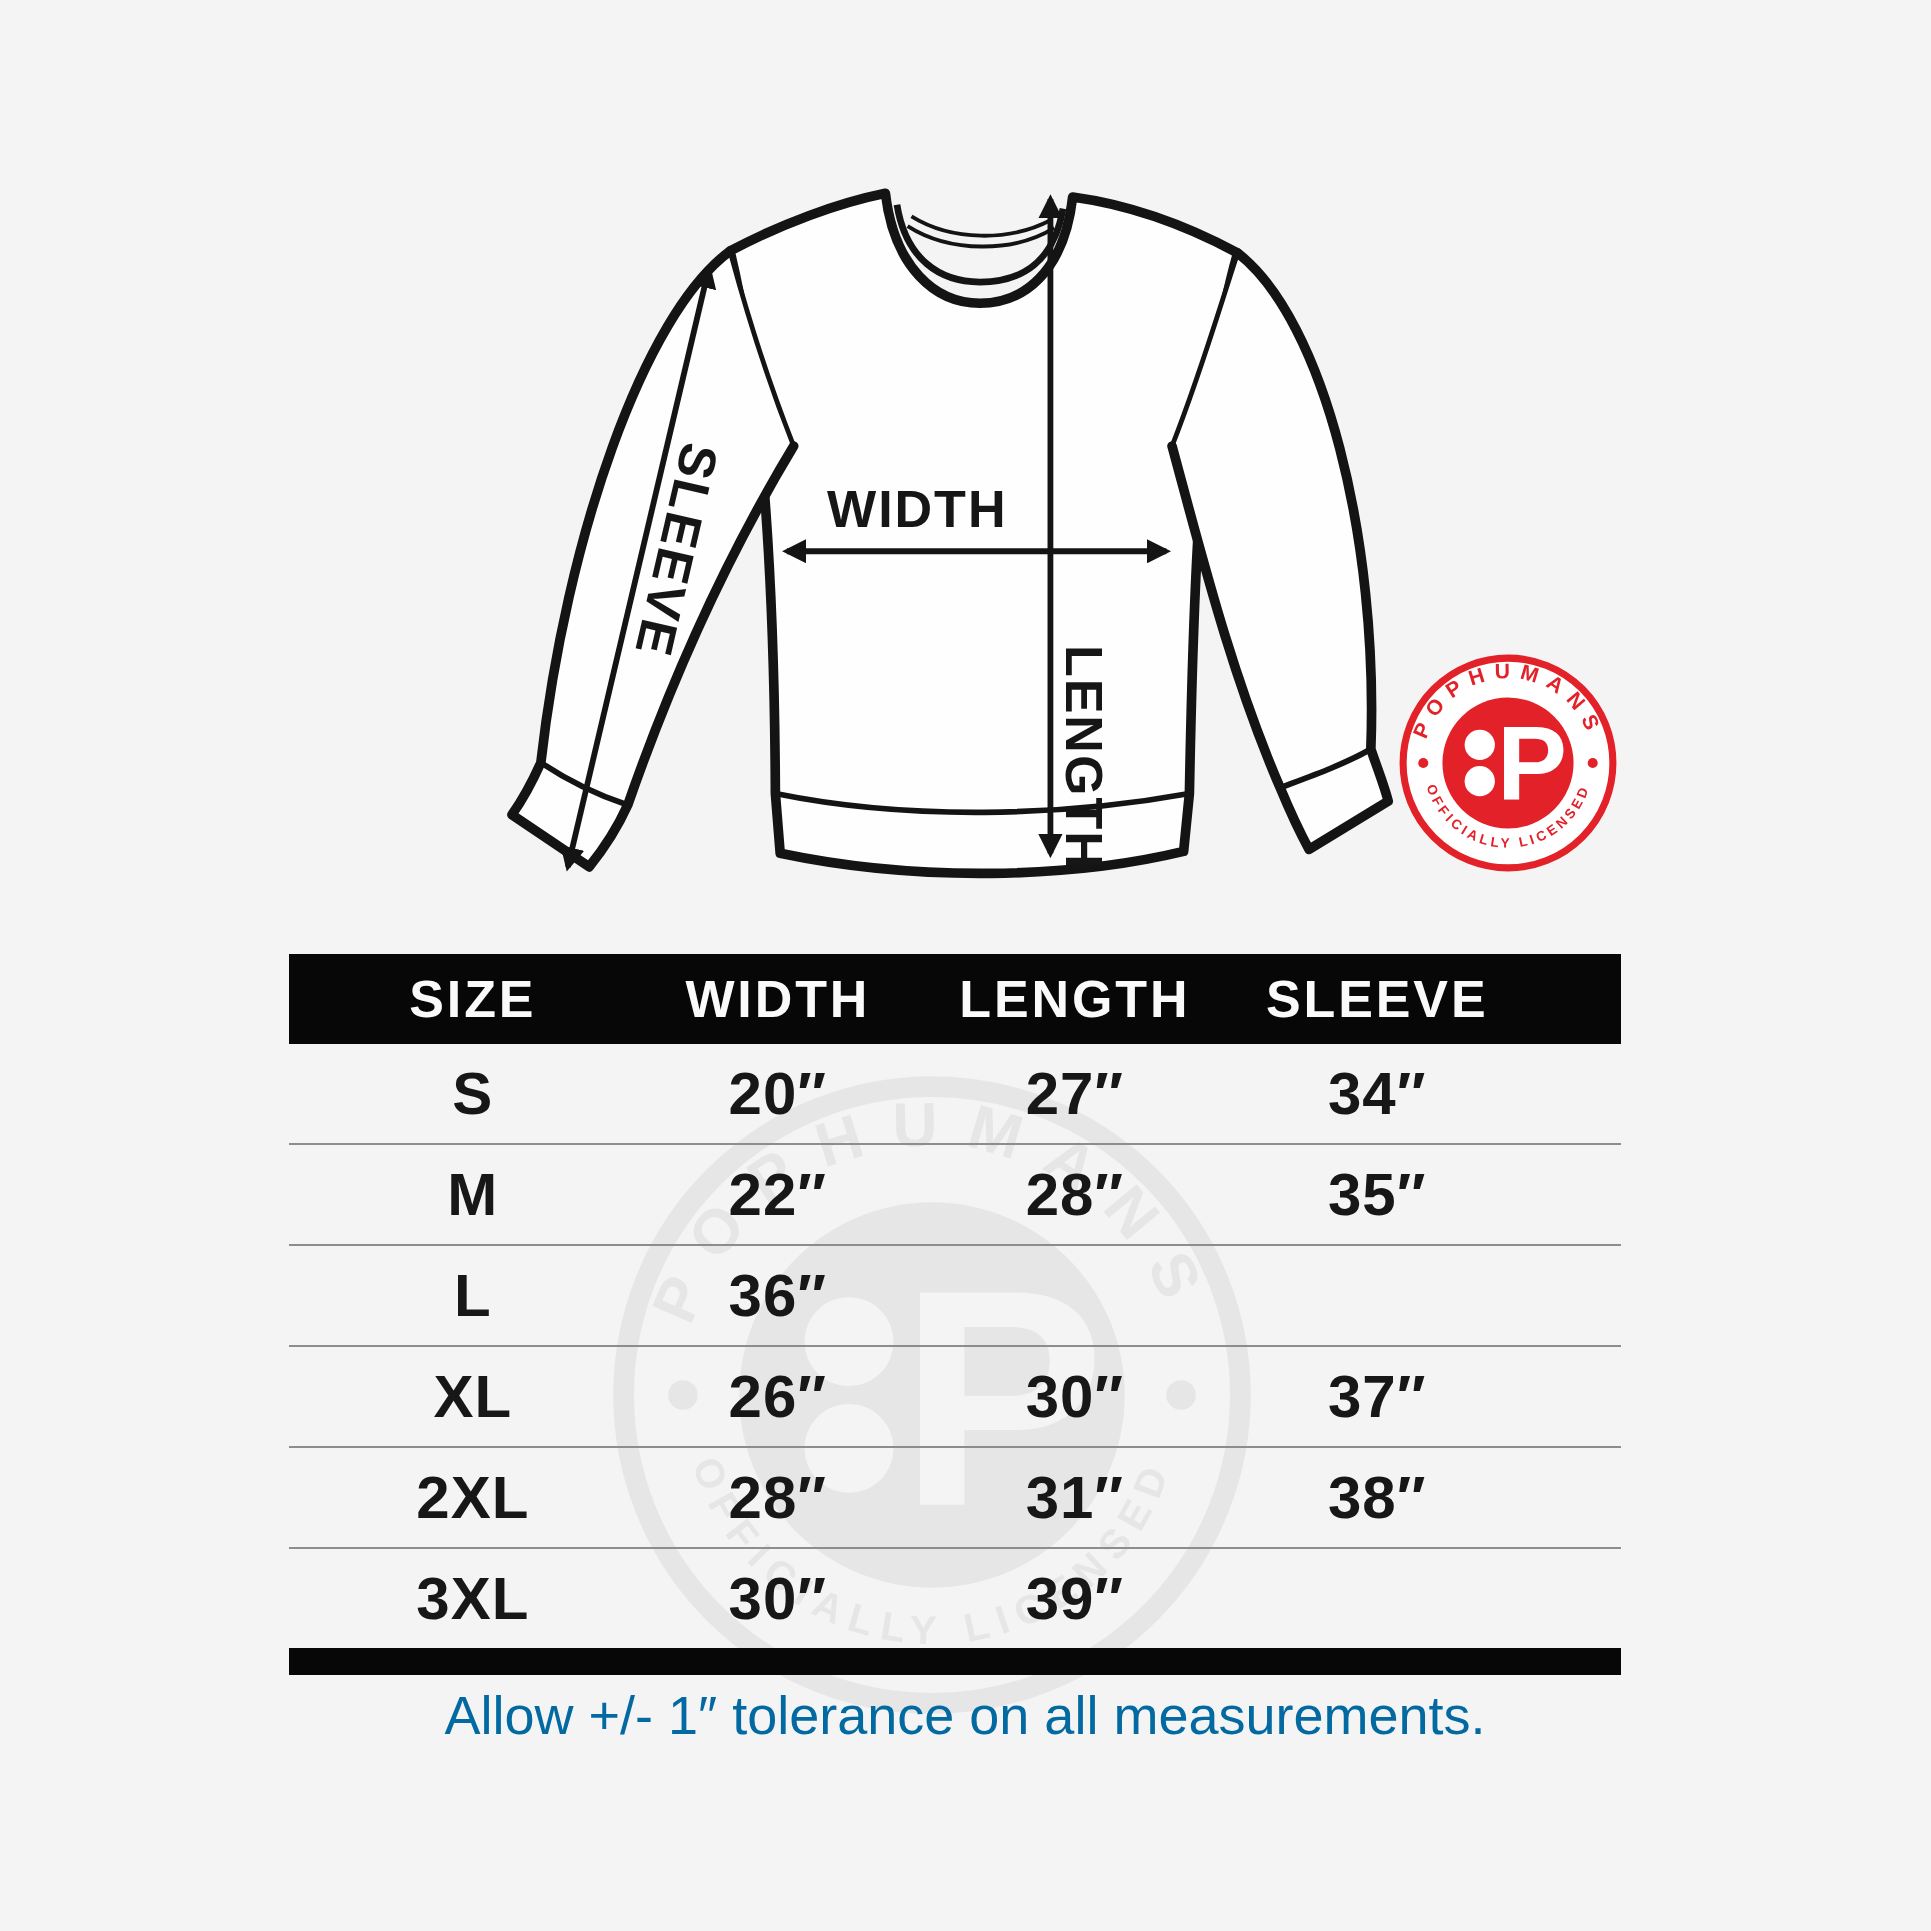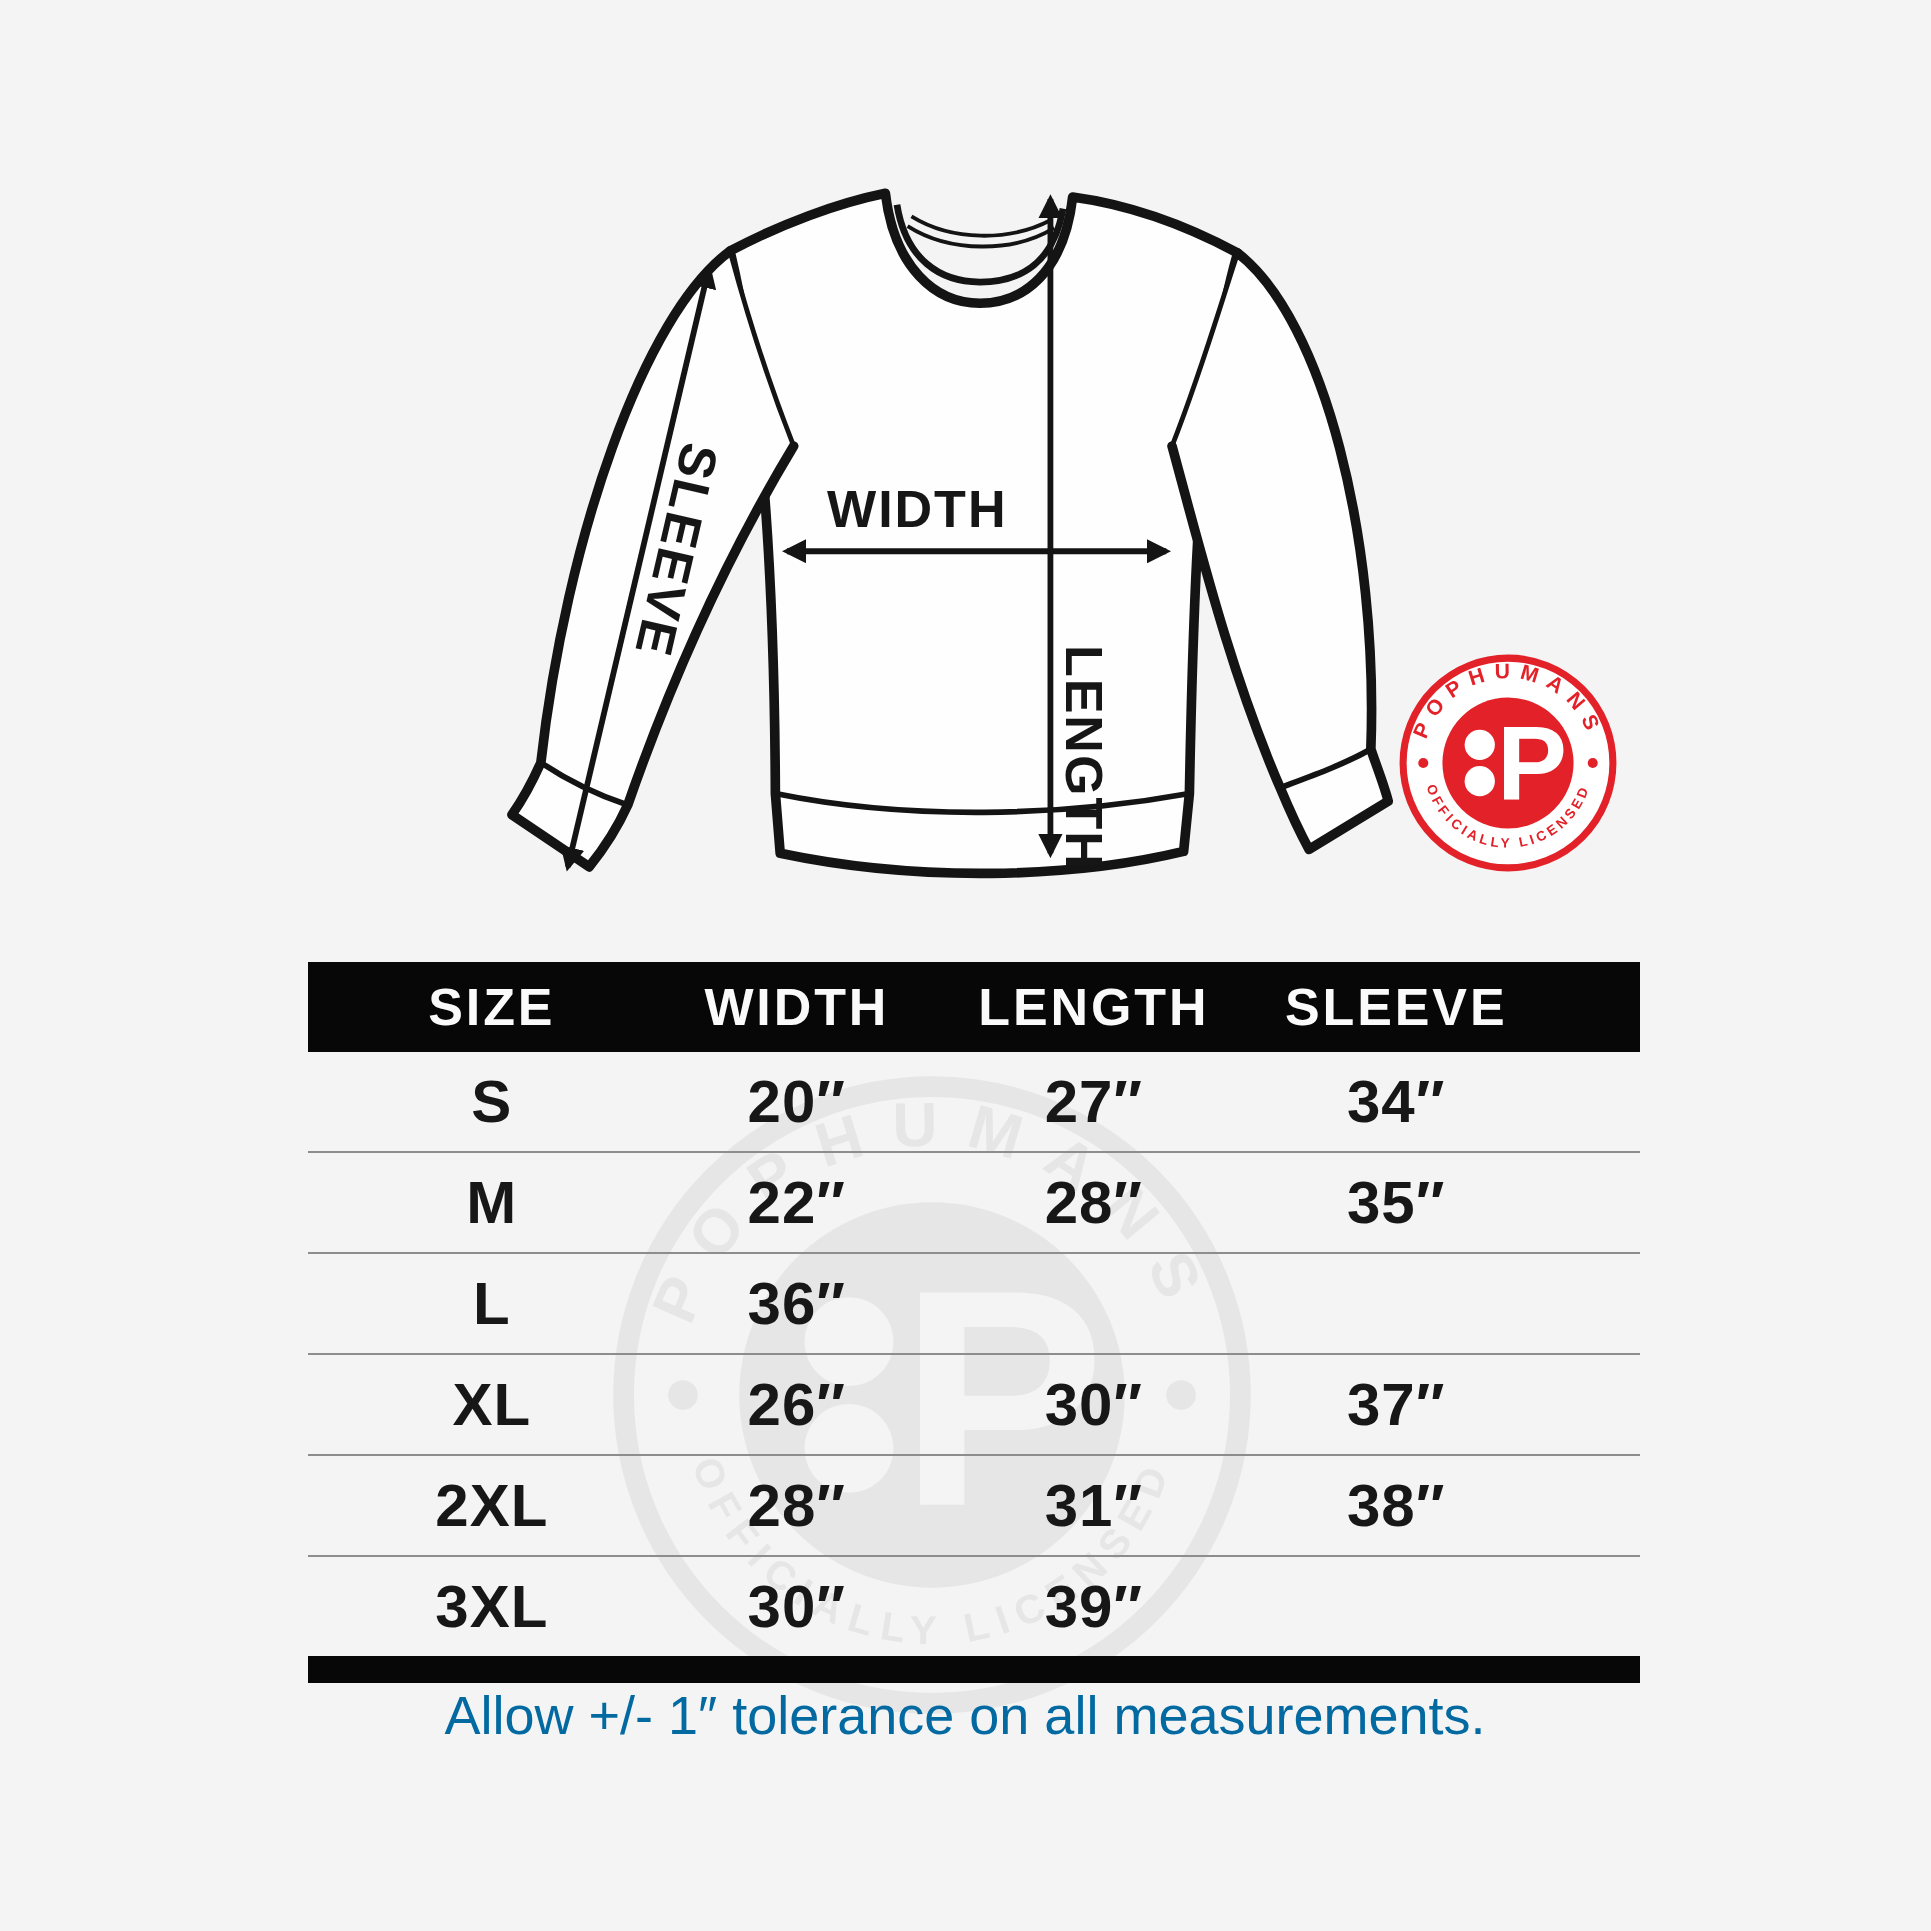--- a/index.html
+++ b/index.html
@@ -4,21 +4,21 @@
 <style>
   html,body{margin:0;padding:0;}
   body{
     width:1931px;height:1931px;position:relative;overflow:hidden;
     background:#f4f4f4;
     font-family:"Liberation Sans", sans-serif;
   }
   .shirt-svg{position:absolute;left:454px;top:135px;width:1023px;height:792px;z-index:1;}
   .badge-red{position:absolute;left:1392px;top:647px;width:232px;height:232px;z-index:3;}
   .badge-watermark{position:absolute;left:591px;top:1054px;width:682px;height:682px;z-index:0;}
-  .size-table{position:absolute;left:308px;top:954px;width:1332px;z-index:2;margin-top:8px;}
+  .size-table{position:absolute;left:289px;top:954px;width:1332px;z-index:2;}
   .thead{
     height:90px;background:#070707;display:grid;
     grid-template-columns:27.6% 18.2% 26.4% 19% auto;align-items:center;
   }
   .thead span{
     color:#fafafa;font-size:52px;font-weight:700;letter-spacing:2.9px;text-align:center;
   }
   .trow{
     height:99px;display:grid;grid-template-columns:27.6% 18.2% 26.4% 19% auto;
     align-items:center;

